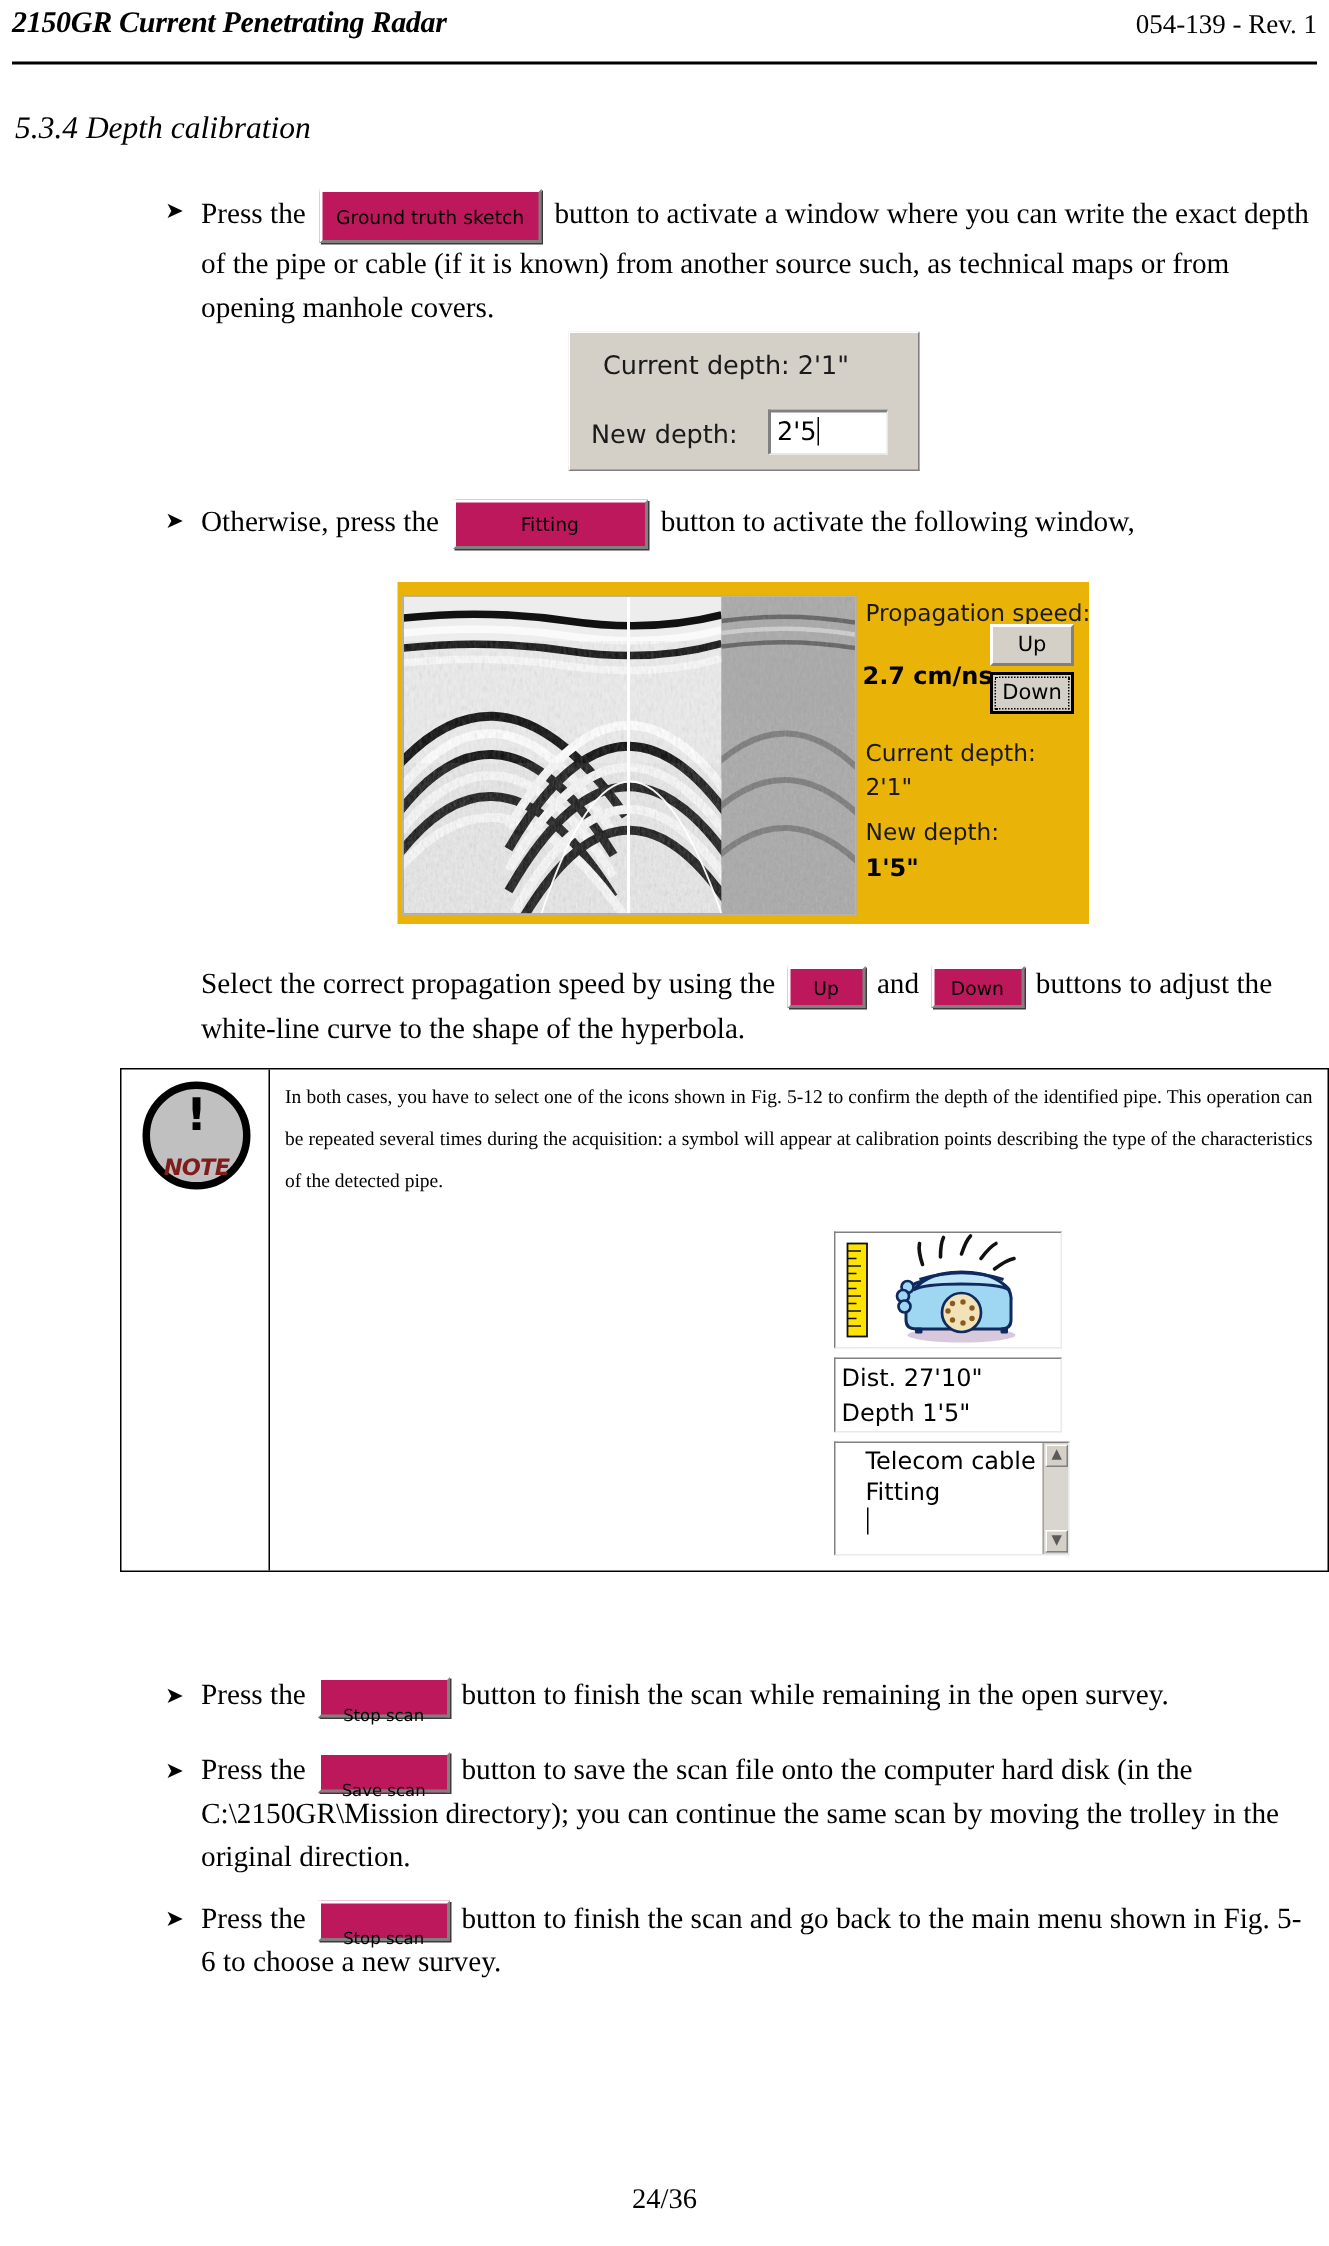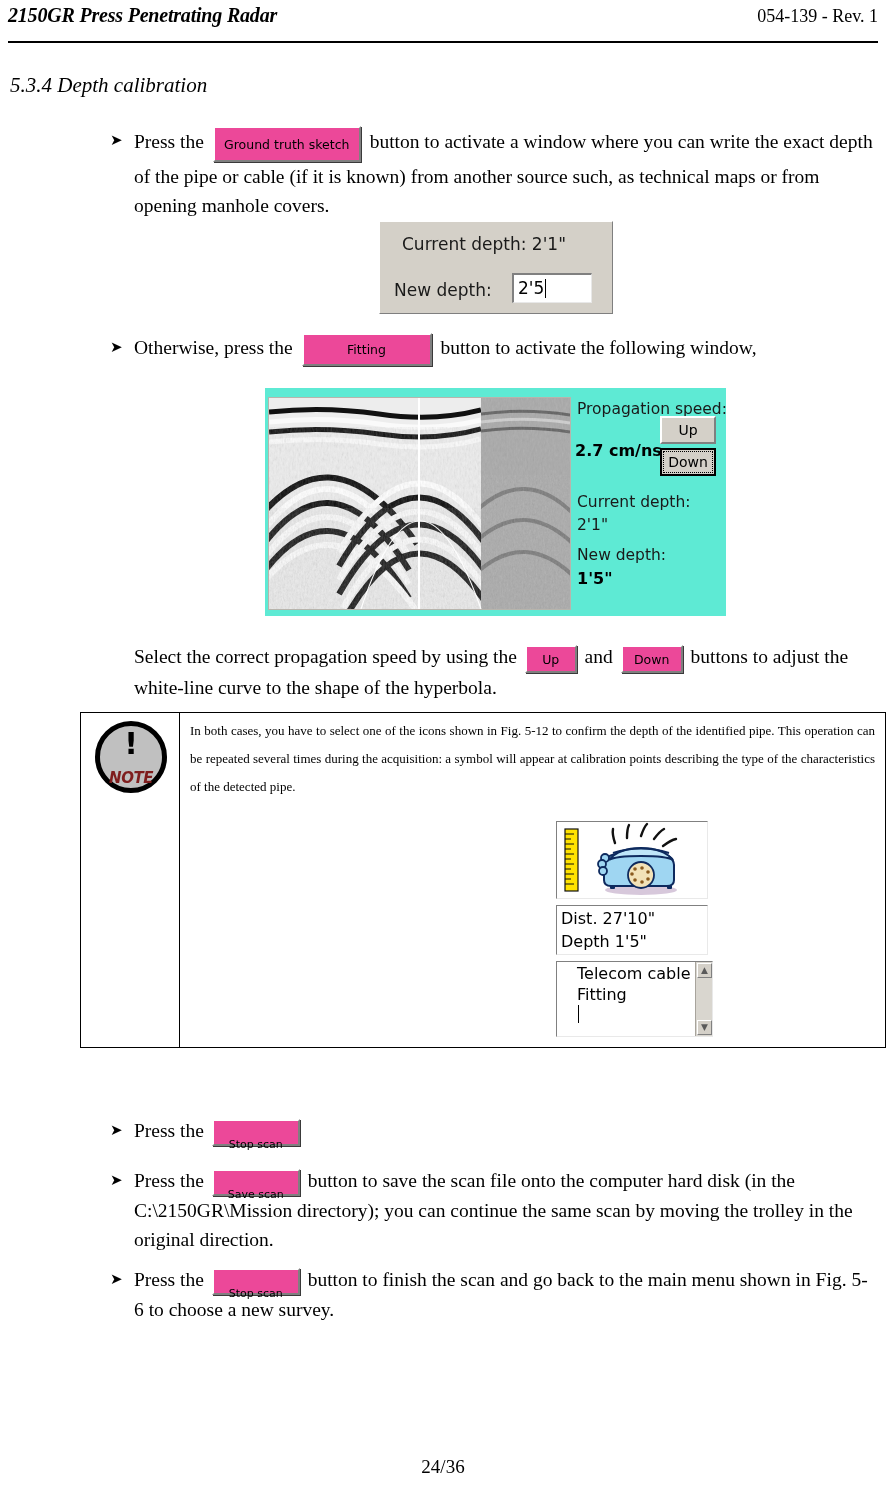--- a/index.html
+++ b/index.html
@@ -78,21 +78,21 @@
     font-size: 19.5px;
     line-height: 29px;
     text-align: left;
   }
 
   
   .win-btn {
     display: inline-block;
     vertical-align: middle;
     box-sizing: border-box;
-    background: #ec4899;
+    background: #be185d;
     border-top: 2px solid #ffffff;
     border-left: 2px solid #ffffff;
     border-right: 2px solid #808080;
     border-bottom: 2px solid #808080;
     box-shadow: 1px 1px 0 0 #3a3a3a;
     font-family: "DejaVu Sans", "Liberation Sans", sans-serif;
     font-size: 11px;
     color: #000;
     text-align: center;
     line-height: 1;
@@ -175,21 +175,21 @@
     margin-left: 1px;
   }
 
   
   .fitting-window {
     position: absolute;
     left: 265px;
     top: 388px;
     width: 461px;
     height: 228px;
-    background: #5eead4;
+    background: #eab308;
     box-sizing: border-box;
     font-family: "DejaVu Sans", "Liberation Sans", sans-serif;
   }
   .radargram {
     position: absolute;
     left: 3px;
     top: 9px;
     width: 303px;
     height: 213px;
     overflow: hidden;
@@ -388,21 +388,21 @@
     left: 0; right: 0;
     top: 1456px;
     text-align: center;
     font-size: 19px;
   }
 </style>
 </head>
 <body>
 
 <div class="page-header">
-  <div class="hdr-left">2150GR Press Penetrating Radar</div>
+  <div class="hdr-left">2150GR Current Penetrating Radar</div>
   <div class="hdr-right">054-139 - Rev. 1</div>
 </div>
 <div class="hdr-rule"></div>
 
 <div class="section-heading">5.3.4 Depth calibration</div>
 
 <div class="bullet" style="left:110px; top:126px; width:766px;">
   <div class="bullet-mark">➤</div>
   <div class="bullet-body">
     <span>Press the</span>
@@ -632,20 +632,21 @@
       </div>
     </div>
   </div>
 </div>
 
 <div class="bullet" style="left:110px; top:1116px; width:766px;">
   <div class="bullet-mark">➤</div>
   <div class="bullet-body">
     <span>Press the</span>
     <span class="win-btn btn-scan"><span>Stop scan</span></span>
+    <span>button to finish the scan while remaining in the open survey.</span>
   </div>
 </div>
 
 <div class="bullet" style="left:110px; top:1166px; width:766px;">
   <div class="bullet-mark">➤</div>
   <div class="bullet-body">
     <span>Press the</span>
     <span class="win-btn btn-scan"><span>Save scan</span></span>
     <span>button to save the scan file onto the computer hard disk (in the C:\2150GR\Mission directory); you can continue the same scan by moving the trolley in the original direction.</span>
   </div>

